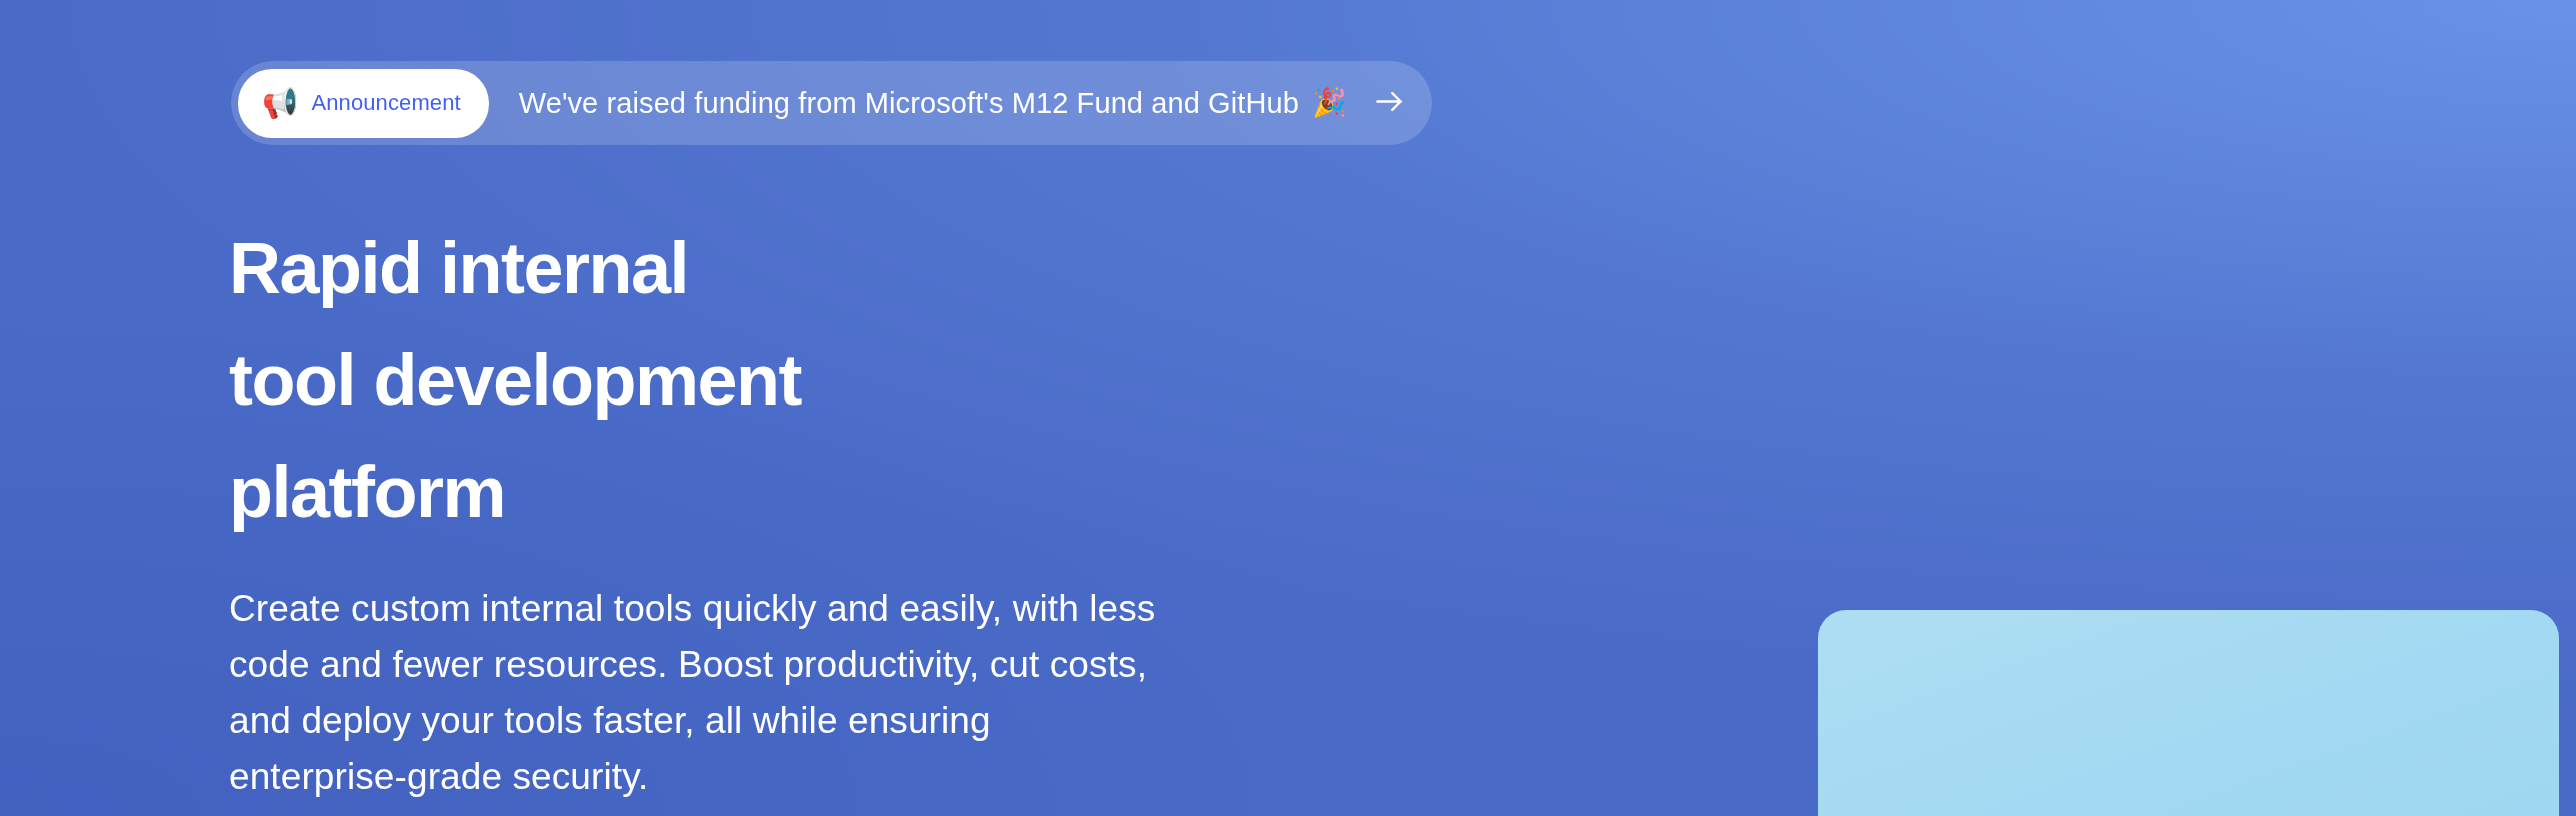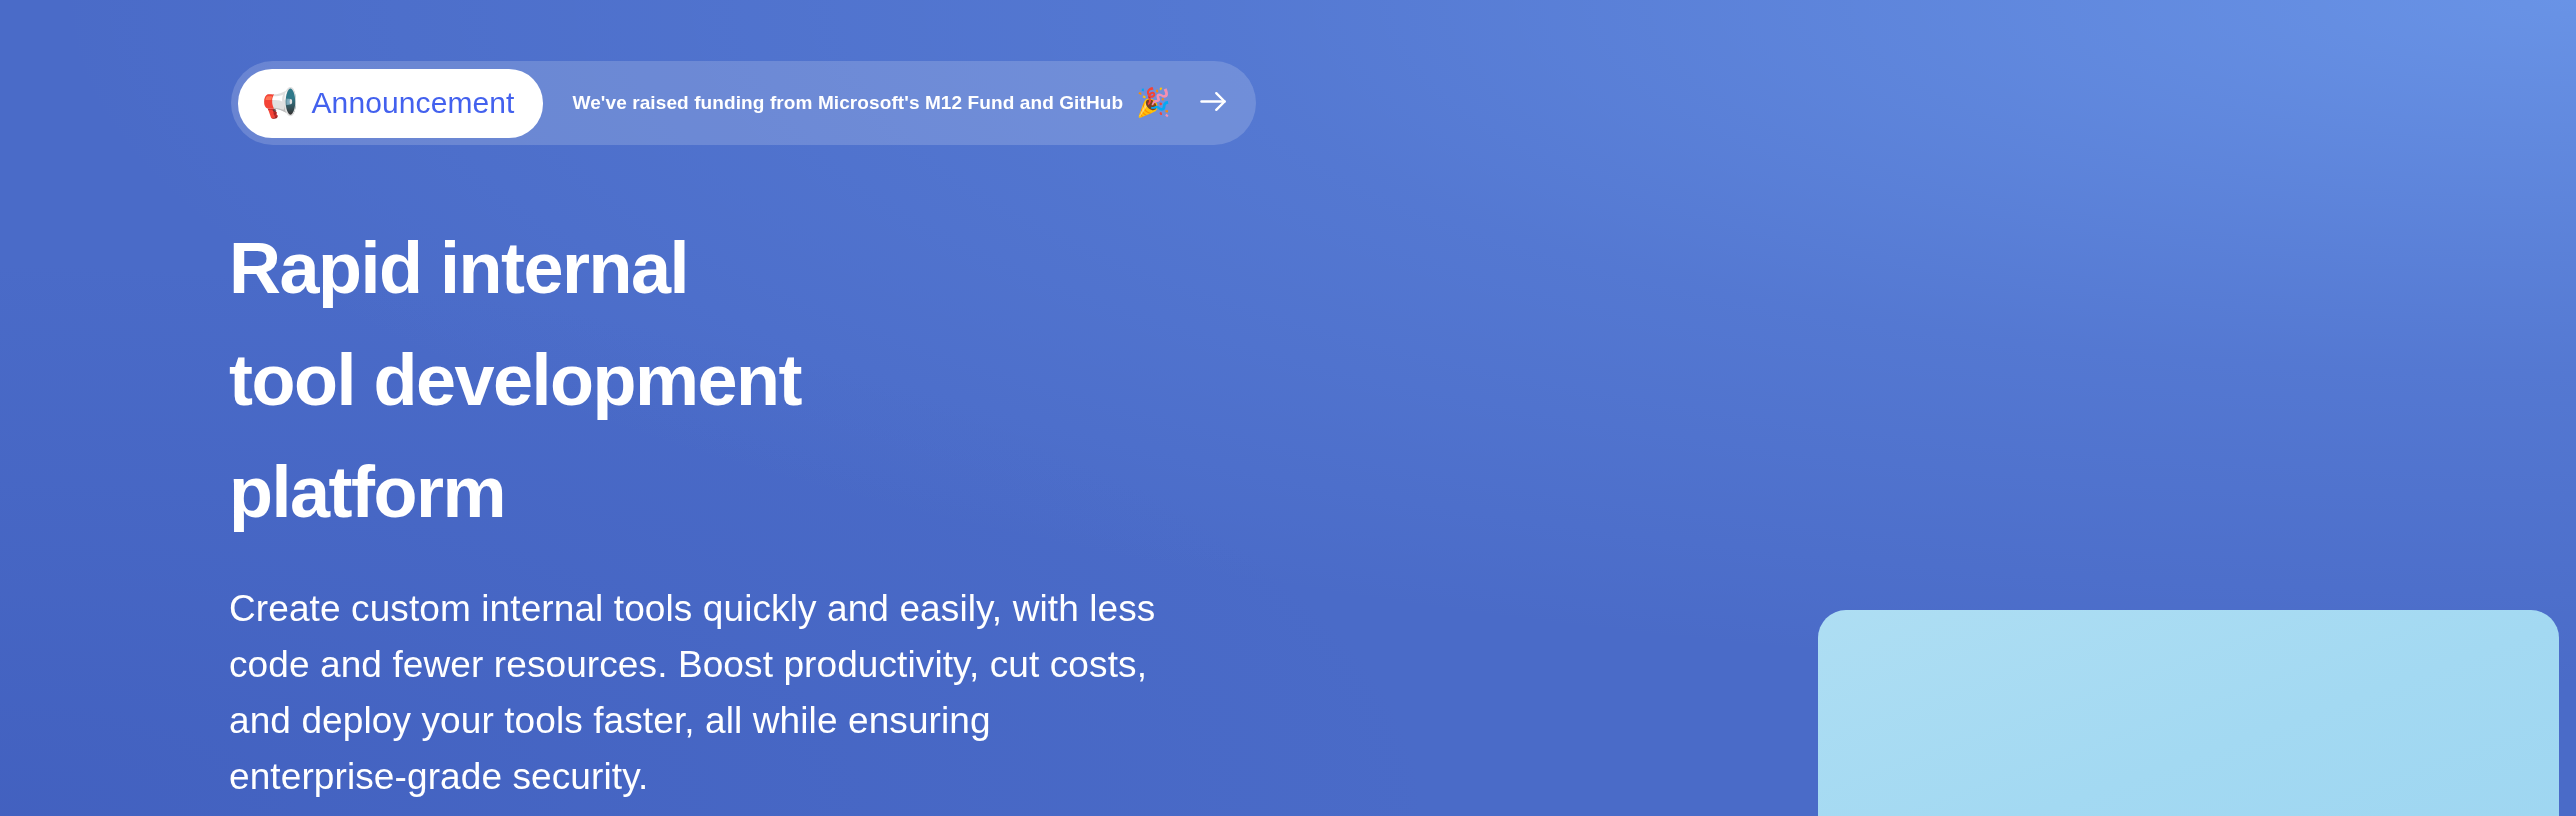--- a/index.html
+++ b/index.html
@@ -73,30 +73,30 @@
     flex: none;
   }
 
   .megaphone-icon {
     font-size: 29px;
     line-height: 1;
     display: block;
   }
 
   .announce-pill-label {
-    font-size: 30px;
+    font-size: 22px;
     font-weight: 400;
     color: #4361EE;
     letter-spacing: 0.1px;
     white-space: nowrap;
   }
 
   .announce-message {
-    font-size: 19px;
-    font-weight: 700;
+    font-size: 29px;
+    font-weight: 400;
     color: #ffffff;
     white-space: nowrap;
     margin-left: 30px;
     letter-spacing: 0.1px;
   }
 
   .announce-emoji {
     font-size: 28px;
     line-height: 1;
     margin-left: 13px;

